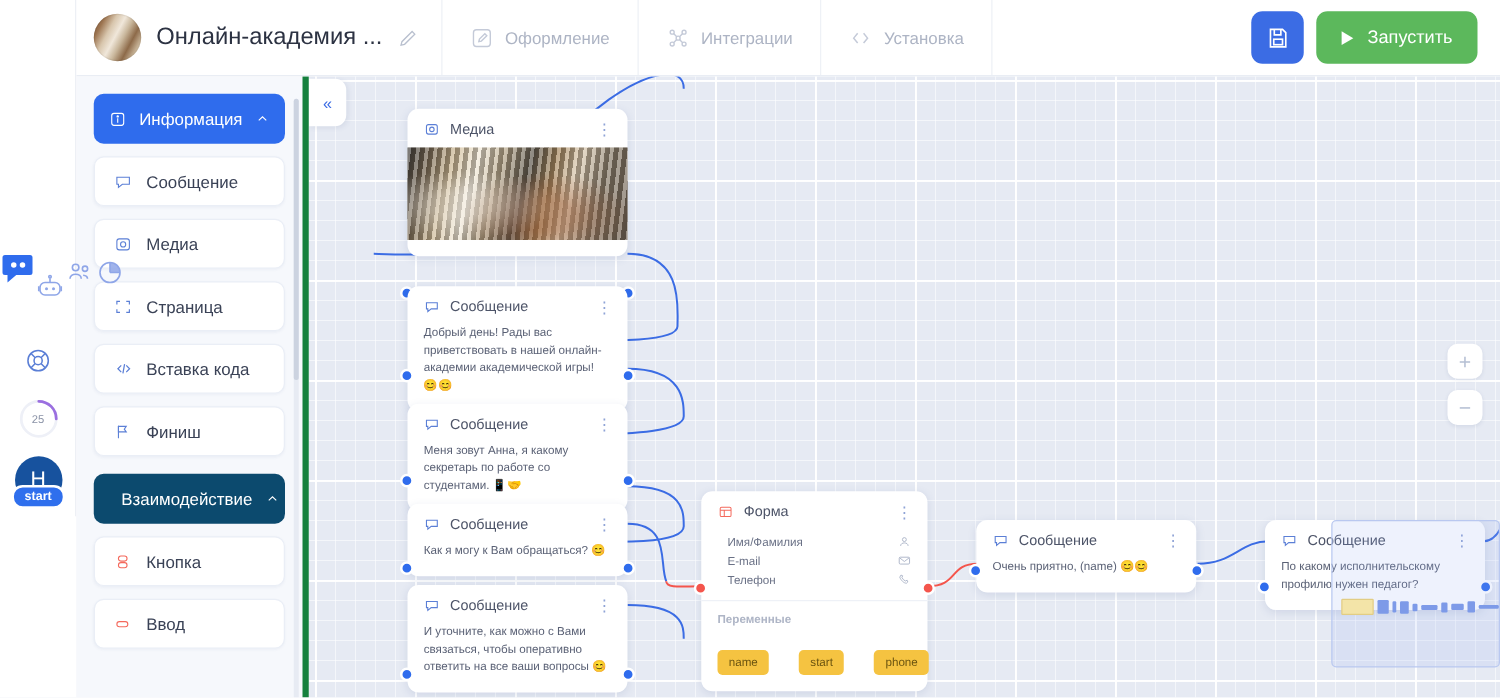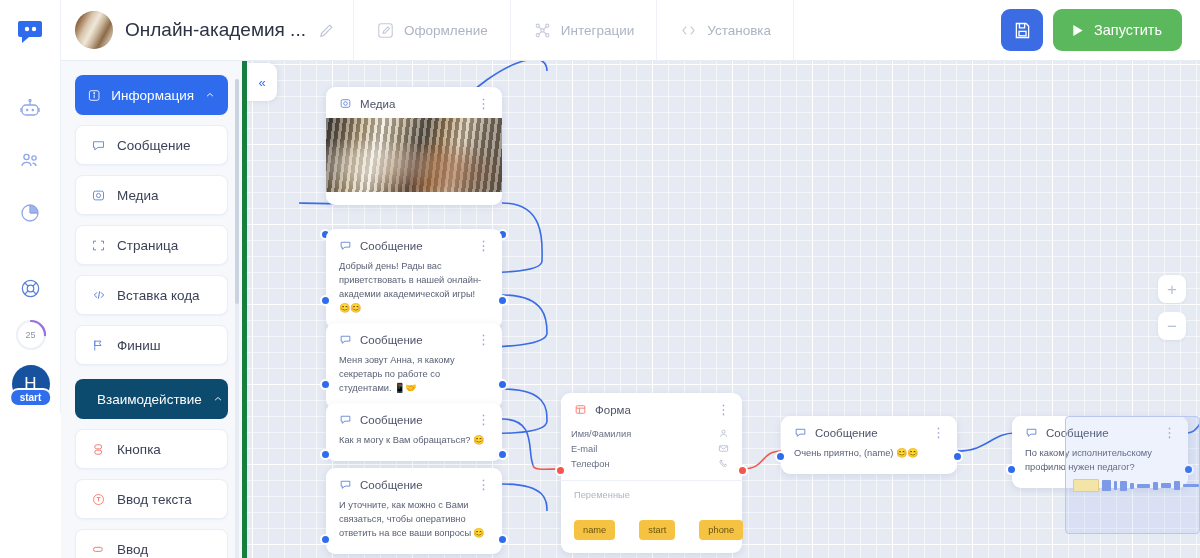--- a/index.html
+++ b/index.html
@@ -7,21 +7,21 @@
     width: 1200px; height: 558px;
     font-family: "Liberation Sans", sans-serif;
     background: #ffffff; overflow: hidden;
   }
   #app { position: relative; width: 1200px; height: 558px; }
 
   
   .rail {
     position: absolute; left: 0; top: 0; width: 61px; height: 413px;
     background: #ffffff; border-right: 1px solid #edf0f5;
-    display: flex; flex-direction: column; align-items: center; z-index: 6;
+    display: flex; flex-direction: row; align-items: center; z-index: 6;
   }
   .rail-logo { margin-top: 14px; width: 34px; height: 34px; display: flex; align-items: center; justify-content: center; }
   .rail-ico { width: 30px; height: 30px; display: flex; align-items: center; justify-content: center; cursor: pointer; }
   .rail-ico svg { display: block; }
   .rail-gap-a { margin-top: 46px; }
   .rail-gap-b { margin-top: 22px; }
   .rail-gap-c { margin-top: 22px; }
   .rail-bottom { position: absolute; bottom: 10px; left: 0; width: 61px; display: flex; flex-direction: column; align-items: center; }
   .help-ico { margin-bottom: 16px; }
   .ring { position: relative; width: 32px; height: 32px; margin-bottom: 14px; cursor: pointer; }
@@ -167,29 +167,29 @@
     opacity: .62;
   }
   .dot {
     position: absolute; width: 11px; height: 11px; border-radius: 50%;
     background: #2f6ced; border: 2px solid #ffffff; cursor: pointer;
   }
   .dot.red { background: #f4554c; }
   .dot-l { left: -6px; }
   .dot-r { right: -6px; }
 
-  .form-rows { padding: 2px 13px 0 10px; }
+  .form-rows { padding: 2px 13px 0 21px; }
   .form-row {
     display: flex; align-items: center; font-size: 9.3px; color: #6a7186;
     padding: 2px 0; gap: 6px;
   }
   .form-row .fr-label { flex: 1; }
   .form-row .fr-ico { color: #aab2c6; display: flex; }
   .form-sep { height: 1px; background: #eef1f7; margin: 9px 0 0 0; }
-  .form-vars { padding: 9px 13px 6px 13px; font-size: 9.3px; color: #aeb5c6; }
+  .form-vars { padding: 9px 13px 6px 13px; font-size: 9.3px; color: #aeb5c6; font-weight: bold; }
   .form-chips { display: flex; gap: 24px; padding: 2px 13px 13px 13px; margin-top: 12px; }
   .chip {
     background: #f5c341; color: #6b5410; font-size: 9.3px;
     padding: 5px 9px; border-radius: 4px; cursor: pointer;
   }
   .sel-overlay {
     position: absolute; border: 1px solid #b9c8f0; background: rgba(150,175,240,.16);
     border-radius: 4px; pointer-events: none;
   }
   .mini-preview { position: absolute; display: flex; align-items: center; gap: 3px; }
@@ -394,29 +394,20 @@
 
     <div class="grp-items">
       <div class="nav-item">
         <span class="nico">
           <svg width="15" height="15" viewBox="0 0 24 24" fill="none" stroke="#f4695c" stroke-width="1.4">
             <rect x="6" y="4.5" width="11" height="6.5" rx="3.2"></rect>
               <rect x="6" y="13" width="11" height="6.5" rx="3.2"></rect>
           </svg>
         </span>
         <span>Кнопка</span>
-      </div>
-      <div class="nav-item">
-        <span class="nico">
-          <svg width="15" height="15" viewBox="0 0 24 24" fill="none" stroke="#f4695c" stroke-width="1.3">
-            <circle cx="12" cy="12" r="8"></circle>
-              <path d="M9 9h6M12 9v6"></path>
-          </svg>
-        </span>
-        <span>Ввод текста</span>
       </div>
       <div class="nav-item">
         <span class="nico">
           <svg width="15" height="15" viewBox="0 0 24 24" fill="none" stroke="#f4695c" stroke-width="1.4">
               <rect x="4" y="8.5" width="14" height="6.5" rx="3.2"></rect>
             </svg>
         </span>
         <span>Ввод</span>
       </div>
     </div>

